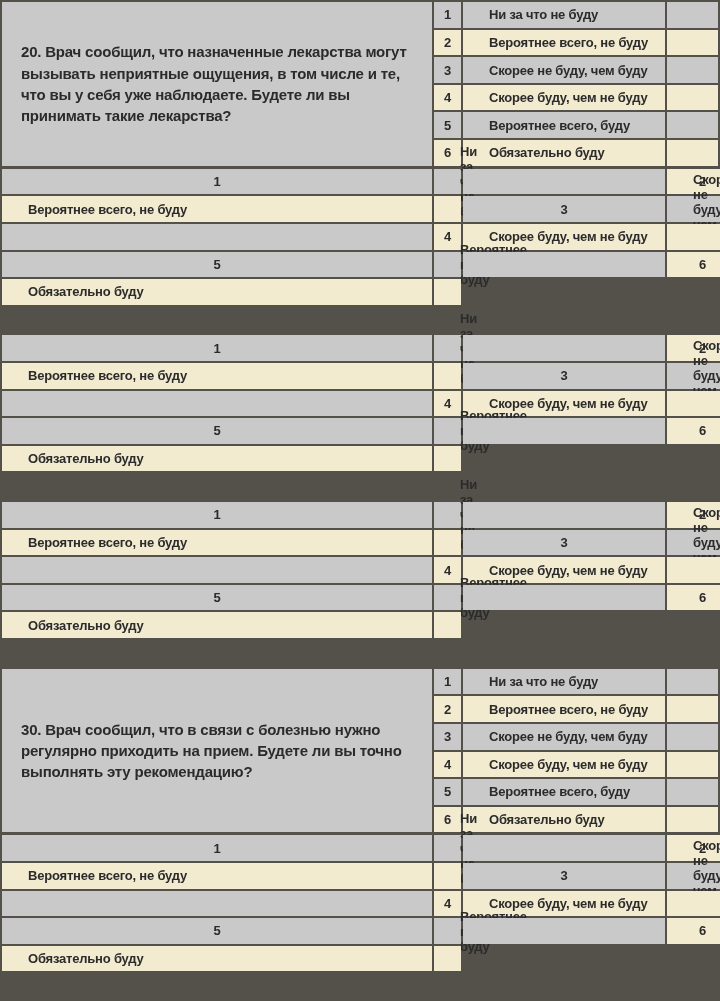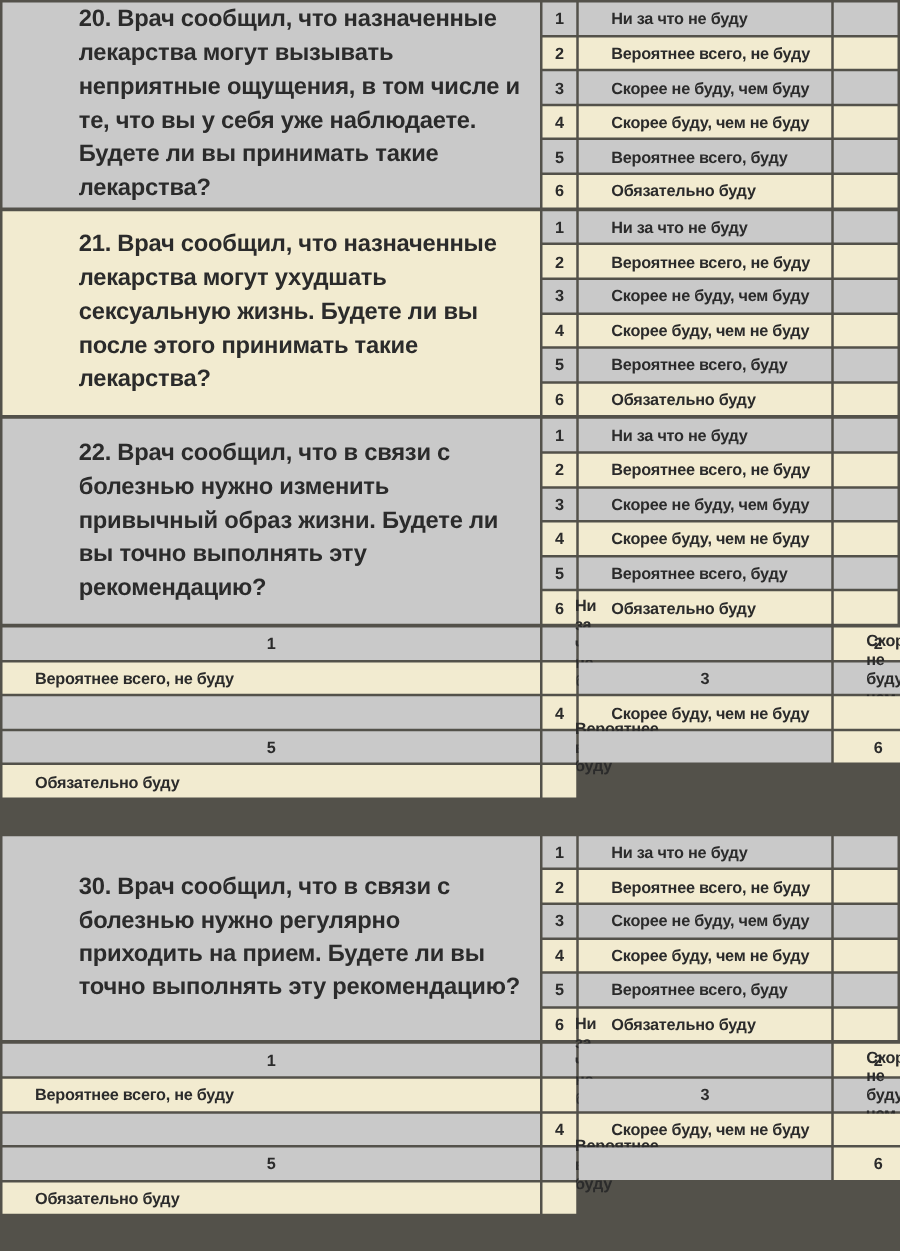--- a/index.html
+++ b/index.html
@@ -32,26 +32,25 @@
     min-height:0;
   }
   .q-cell{
     grid-column:1;
     grid-row:1 / span 6;
     display:flex;
     align-items:center;
     padding:6px 14px 6px 19px;
   }
   .q-text{
-    font-size:19px;
+    font-size:15px;
     font-weight:bold;
     line-height:1.42;
     letter-spacing:-0.2px;
     color:var(--text);
-    margin-left:42px;
   }
   .cell{
     display:flex;
     align-items:center;
     font-size:13px;
     font-weight:bold;
     color:var(--text);
     letter-spacing:-0.2px;
     min-height:0;
   }
@@ -83,47 +82,41 @@
     <div class="cell bg-cream"></div>
     <div class="cell num bg-gray">5</div>
     <div class="cell ans bg-gray">Вероятнее всего, буду</div>
     <div class="cell bg-gray"></div>
     <div class="cell num bg-cream">6</div>
     <div class="cell ans bg-cream">Обязательно буду</div>
     <div class="cell bg-cream"></div>
   </section>
 
   <section class="block">
-    <div class="q-cell bg-cream">
-      <p class="q-text">21. Врач сообщил, что назначенные лекарства могут ухудшать сексуальную жизнь. Будете ли вы после этого принимать такие лекарства?</p>
-    </div>
-    <div class="cell num bg-gray">1</div>
-    <div class="cell ans bg-gray">Ни за что не буду</div>
-    <div class="cell bg-gray"></div>
-    <div class="cell num bg-cream">2</div>
-    <div class="cell ans bg-cream">Вероятнее всего, не буду</div>
-    <div class="cell bg-cream"></div>
-    <div class="cell num bg-gray">3</div>
-    <div class="cell ans bg-gray">Скорее не буду, чем буду</div>
-    <div class="cell bg-gray"></div>
-    <div class="cell num bg-cream">4</div>
-    <div class="cell ans bg-cream">Скорее буду, чем не буду</div>
-    <div class="cell bg-cream"></div>
-    <div class="cell num bg-gray">5</div>
-    <div class="cell ans bg-gray">Вероятнее всего, буду</div>
-    <div class="cell bg-gray"></div>
-    <div class="cell num bg-cream">6</div>
-    <div class="cell ans bg-cream">Обязательно буду</div>
-    <div class="cell bg-cream"></div>
-  </section>
-
-  <section class="block">
-    <div class="q-cell bg-gray">
-      <p class="q-text">22. Врач сообщил, что в связи с болезнью нужно изменить привычный образ жизни. Будете ли вы точно выполнять эту рекомендацию?</p>
-    </div>
+    <div class="cell num bg-gray">1</div>
+    <div class="cell ans bg-gray">Ни за что не буду</div>
+    <div class="cell bg-gray"></div>
+    <div class="cell num bg-cream">2</div>
+    <div class="cell ans bg-cream">Вероятнее всего, не буду</div>
+    <div class="cell bg-cream"></div>
+    <div class="cell num bg-gray">3</div>
+    <div class="cell ans bg-gray">Скорее не буду, чем буду</div>
+    <div class="cell bg-gray"></div>
+    <div class="cell num bg-cream">4</div>
+    <div class="cell ans bg-cream">Скорее буду, чем не буду</div>
+    <div class="cell bg-cream"></div>
+    <div class="cell num bg-gray">5</div>
+    <div class="cell ans bg-gray">Вероятнее всего, буду</div>
+    <div class="cell bg-gray"></div>
+    <div class="cell num bg-cream">6</div>
+    <div class="cell ans bg-cream">Обязательно буду</div>
+    <div class="cell bg-cream"></div>
+  </section>
+
+  <section class="block">
     <div class="cell num bg-gray">1</div>
     <div class="cell ans bg-gray">Ни за что не буду</div>
     <div class="cell bg-gray"></div>
     <div class="cell num bg-cream">2</div>
     <div class="cell ans bg-cream">Вероятнее всего, не буду</div>
     <div class="cell bg-cream"></div>
     <div class="cell num bg-gray">3</div>
     <div class="cell ans bg-gray">Скорее не буду, чем буду</div>
     <div class="cell bg-gray"></div>
     <div class="cell num bg-cream">4</div>

